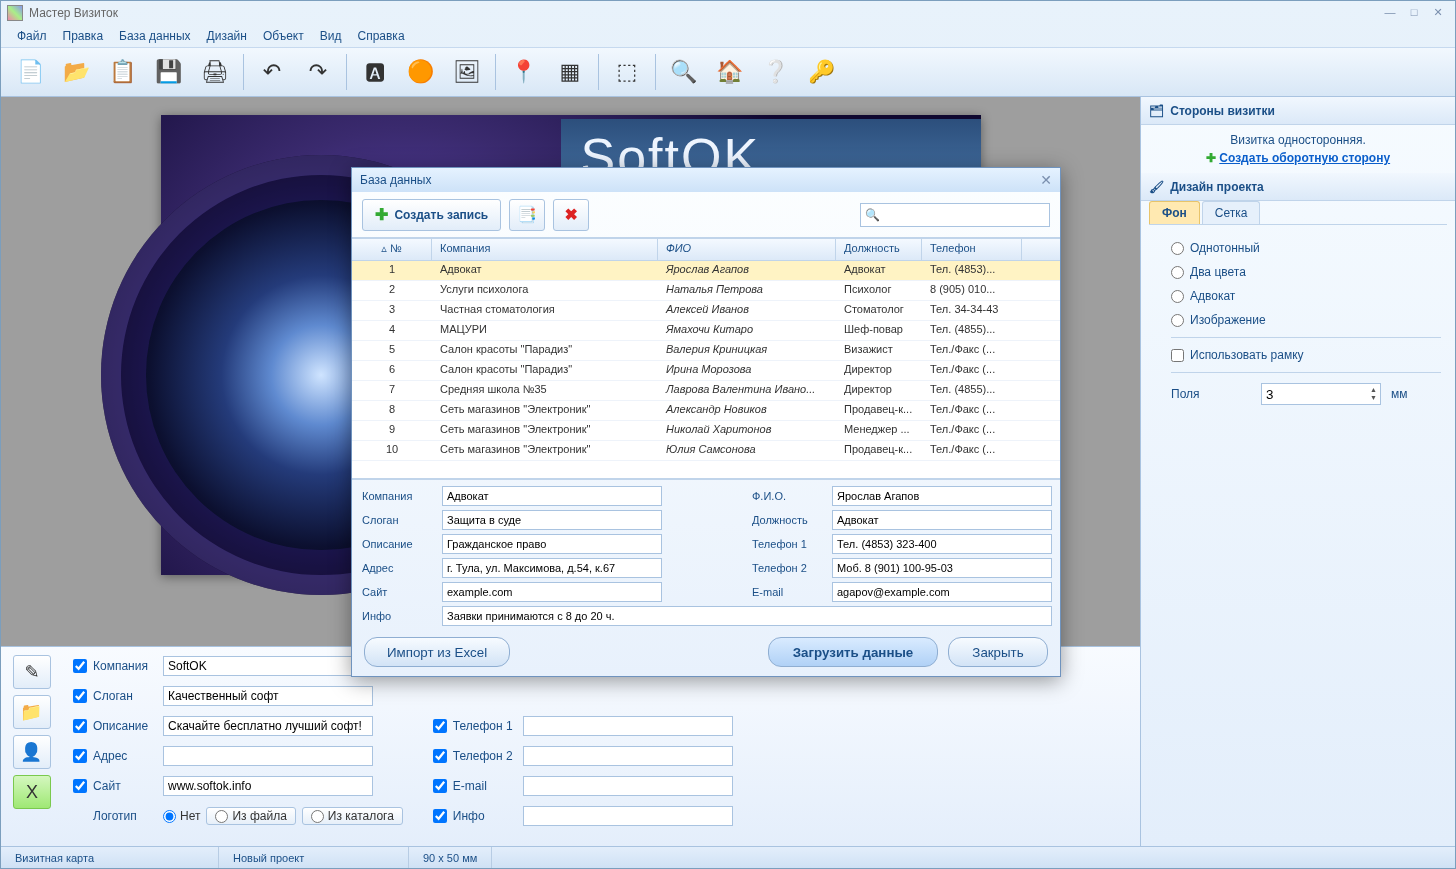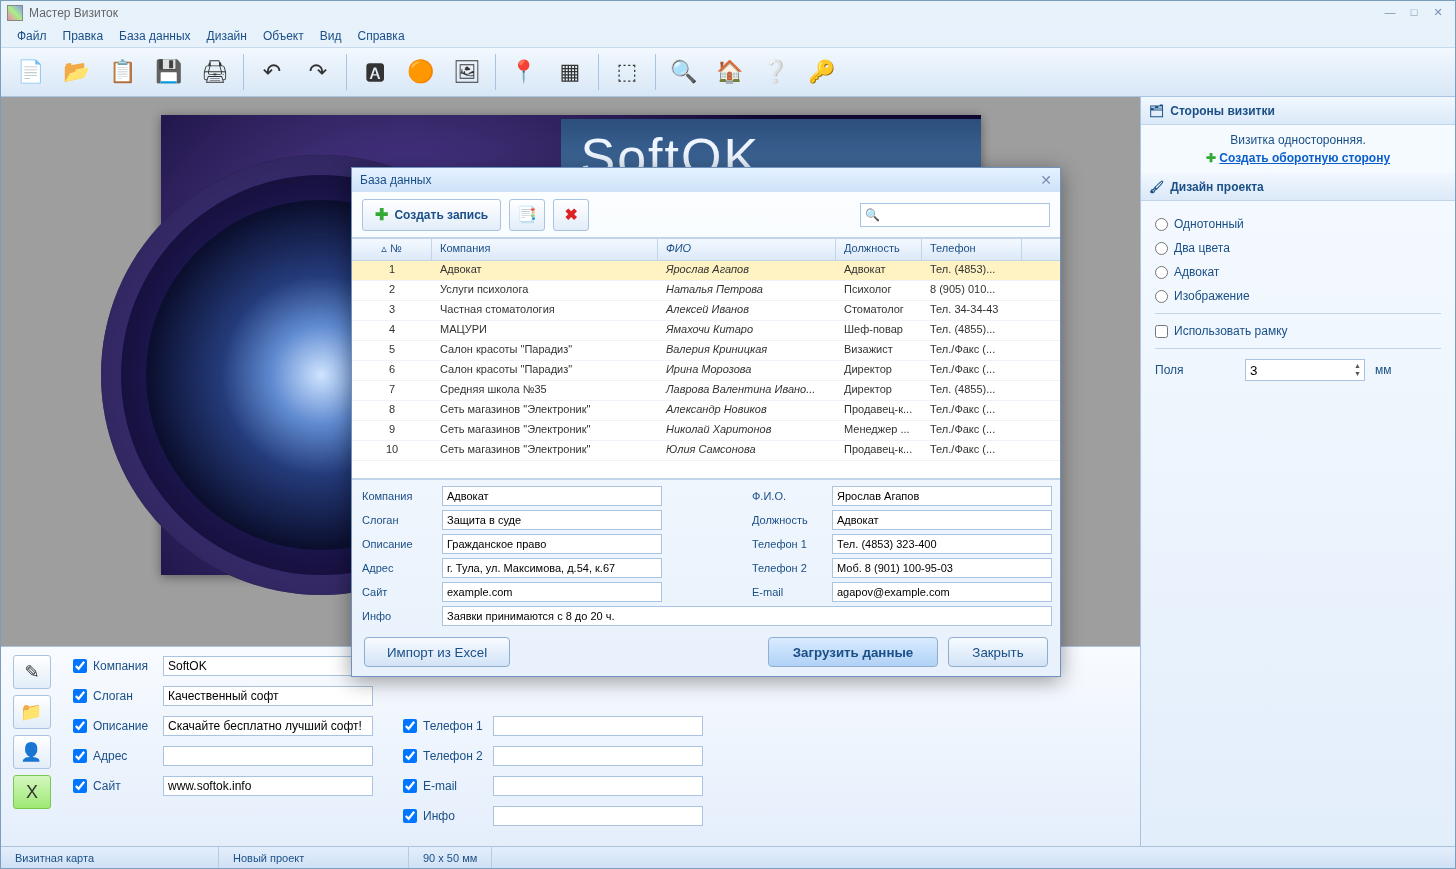--- a/index.html
+++ b/index.html
@@ -65,21 +65,21 @@
   .c-num { width:80px; text-align:center; }
   .c-comp { width:226px; }
   .c-fio { width:178px;font-style:italic; }
   .c-pos { width:86px; }
   .c-tel { width:100px; }
   .dialog .form { padding:6px 10px 2px 10px; display:grid; grid-template-columns: 70px 220px 70px 70px 220px; gap:4px 10px; align-items:center; border-top:1px solid #c0d4ea; }
   .dialog .form .flbl { color:#1b4f87; font-size:11px; }
   .dialog .form input.fval { height:20px; border:1px solid #a9c3e0; background:#fff; padding:1px 4px; font-size:11px; width:100%; }
   .dialog .form .wide { grid-column: 2 / 6; }
   .dialog .dfooter { height:48px; display:flex; align-items:center; padding:0 12px; gap:10px; }
-  .dialog .dfooter .fbtn { height:30px; border:1px solid #8faed2; background:linear-gradient(to bottom,#f7fbff,#d2e3f6); border-radius:4px; padding:0 22px; cursor:pointer; color:#1b4f87; min-width:100px;text-align:center; }
+  .dialog .dfooter .fbtn { height:30px; border:1px solid #8faed2; background:linear-gradient(to bottom,#f7fbff,#d2e3f6); border-radius:13px; padding:0 22px; cursor:pointer; color:#1b4f87; min-width:100px;text-align:center; }
   .dialog .dfooter .primary { background:linear-gradient(to bottom,#d9ebff,#b0d1f6); font-weight:bold; }
 </style>
 </head>
 <body>
 
 <div class="window">
   <div class="titlebar">
     <div class="appicon"></div>
     <span>Мастер Визиток</span>
     <div class="spacer"></div>
@@ -158,20 +158,36 @@
           <div class="proprow">
               <input type="checkbox" checked="" style="">
               <span class="lbl">Адрес</span>
               <input class="val" value="" style="">
             </div>
           <div class="proprow">
               <input type="checkbox" checked="" style="">
               <span class="lbl">Сайт</span>
               <input class="val" value="www.softok.info" style="">
             </div>
+          <div class="proprow">
+            <span style="width:14px;"></span>
+              <span class="lbl">Логотип</span>
+            <span class="radio">
+                <input type="radio" name="logo" checked="" style="">
+                <span>Нет</span>
+              </span>
+            <span class="radio" style="border:1px solid #a9c3e0; padding:1px 8px; border-radius:3px; background:linear-gradient(#fff,#e6eff9);">
+                <input type="radio" name="logo" style="">
+                <span>Из файла</span>
+              </span>
+            <span class="radio" style="border:1px solid #a9c3e0; padding:1px 8px; border-radius:3px; background:linear-gradient(#fff,#e6eff9);">
+                <input type="radio" name="logo" style="">
+                <span>Из каталога</span>
+              </span>
+          </div>
         </div>
         <div class="col" style="margin-left:10px; padding-top:60px;">
           <div class="proprow">
               <input type="checkbox" checked="" style="">
               <span class="lbl">Телефон 1</span>
               <input class="val" value="" style="">
             </div>
           <div class="proprow">
               <input type="checkbox" checked="" style="">
               <span class="lbl">Телефон 2</span>
@@ -198,21 +214,25 @@
         </div>
       <div class="rp-body" style="text-align:center;">
         <div style="color:#1b4f87;">Визитка односторонняя.</div>
         <div style="margin-top:4px;"><span style="color:#3a3;font-weight:bold;">✚</span> <span class="rp-link">Создать оборотную сторону</span></div>
       </div>
       <div class="rp-header">
           <span>🖌</span>
           <span>Дизайн проекта</span>
         </div>
       <div style="padding:0 8px;">
-        <div style="padding:6px 6px;">
+        <div class="rp-tabs">
+          <div class="rp-tab active">Фон</div>
+          <div class="rp-tab">Сетка</div>
+        </div>
+        <div style="padding:6px 6px;margin-left:16px;">
           <div class="rp-radio">
               <input type="radio" name="bg" style="">
               <span>Однотонный</span>
             </div>
           <div class="rp-radio">
               <input type="radio" name="bg" style="">
               <span>Два цвета</span>
             </div>
           <div class="rp-radio">
               <input type="radio" name="bg" style="">

